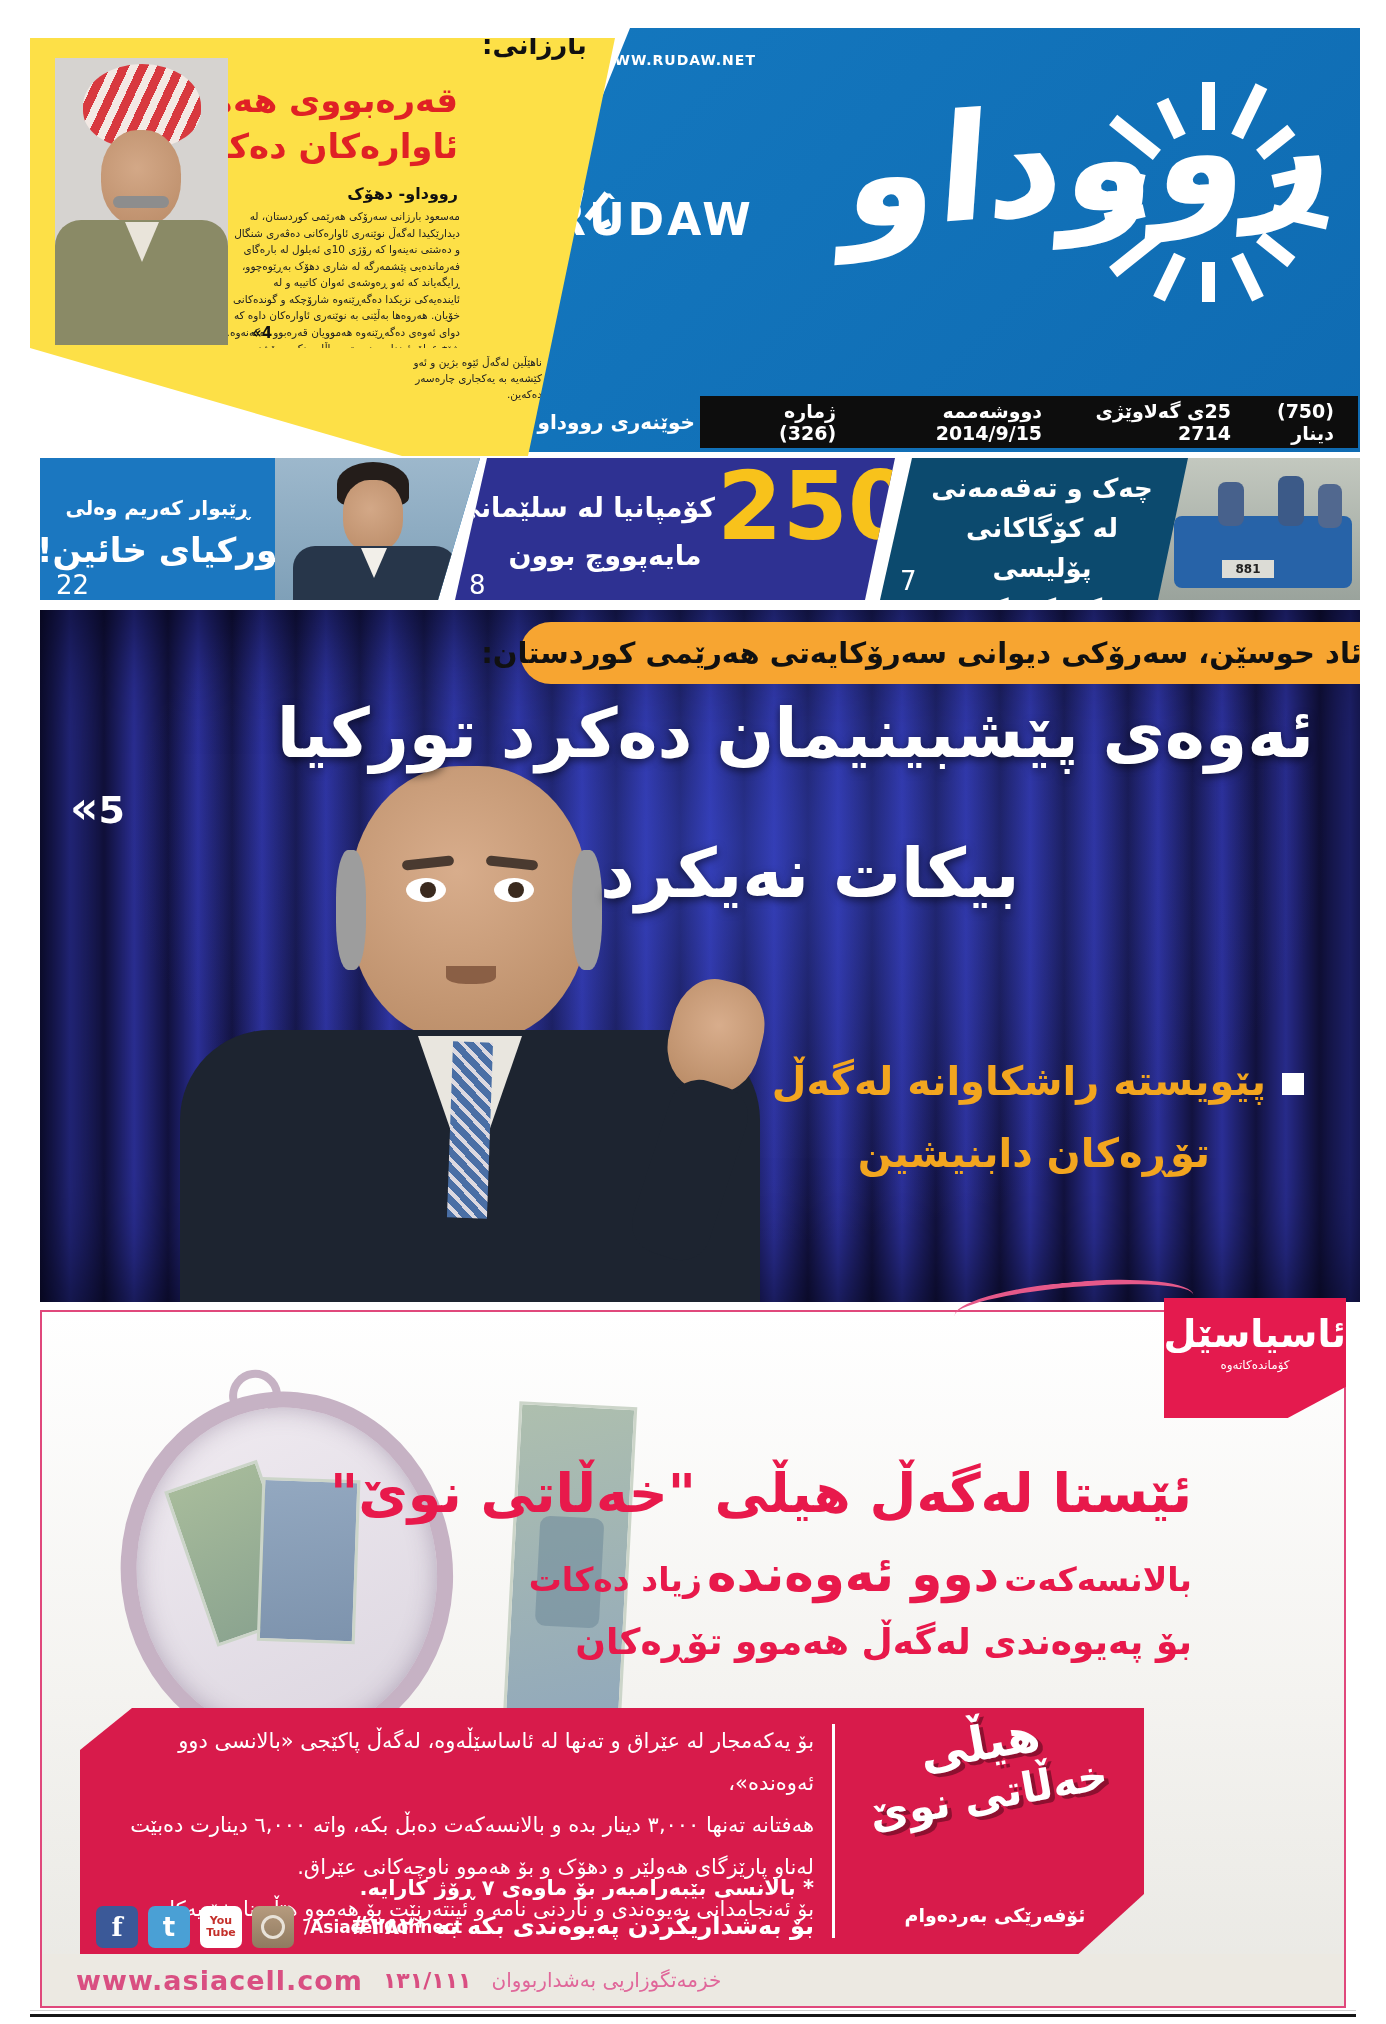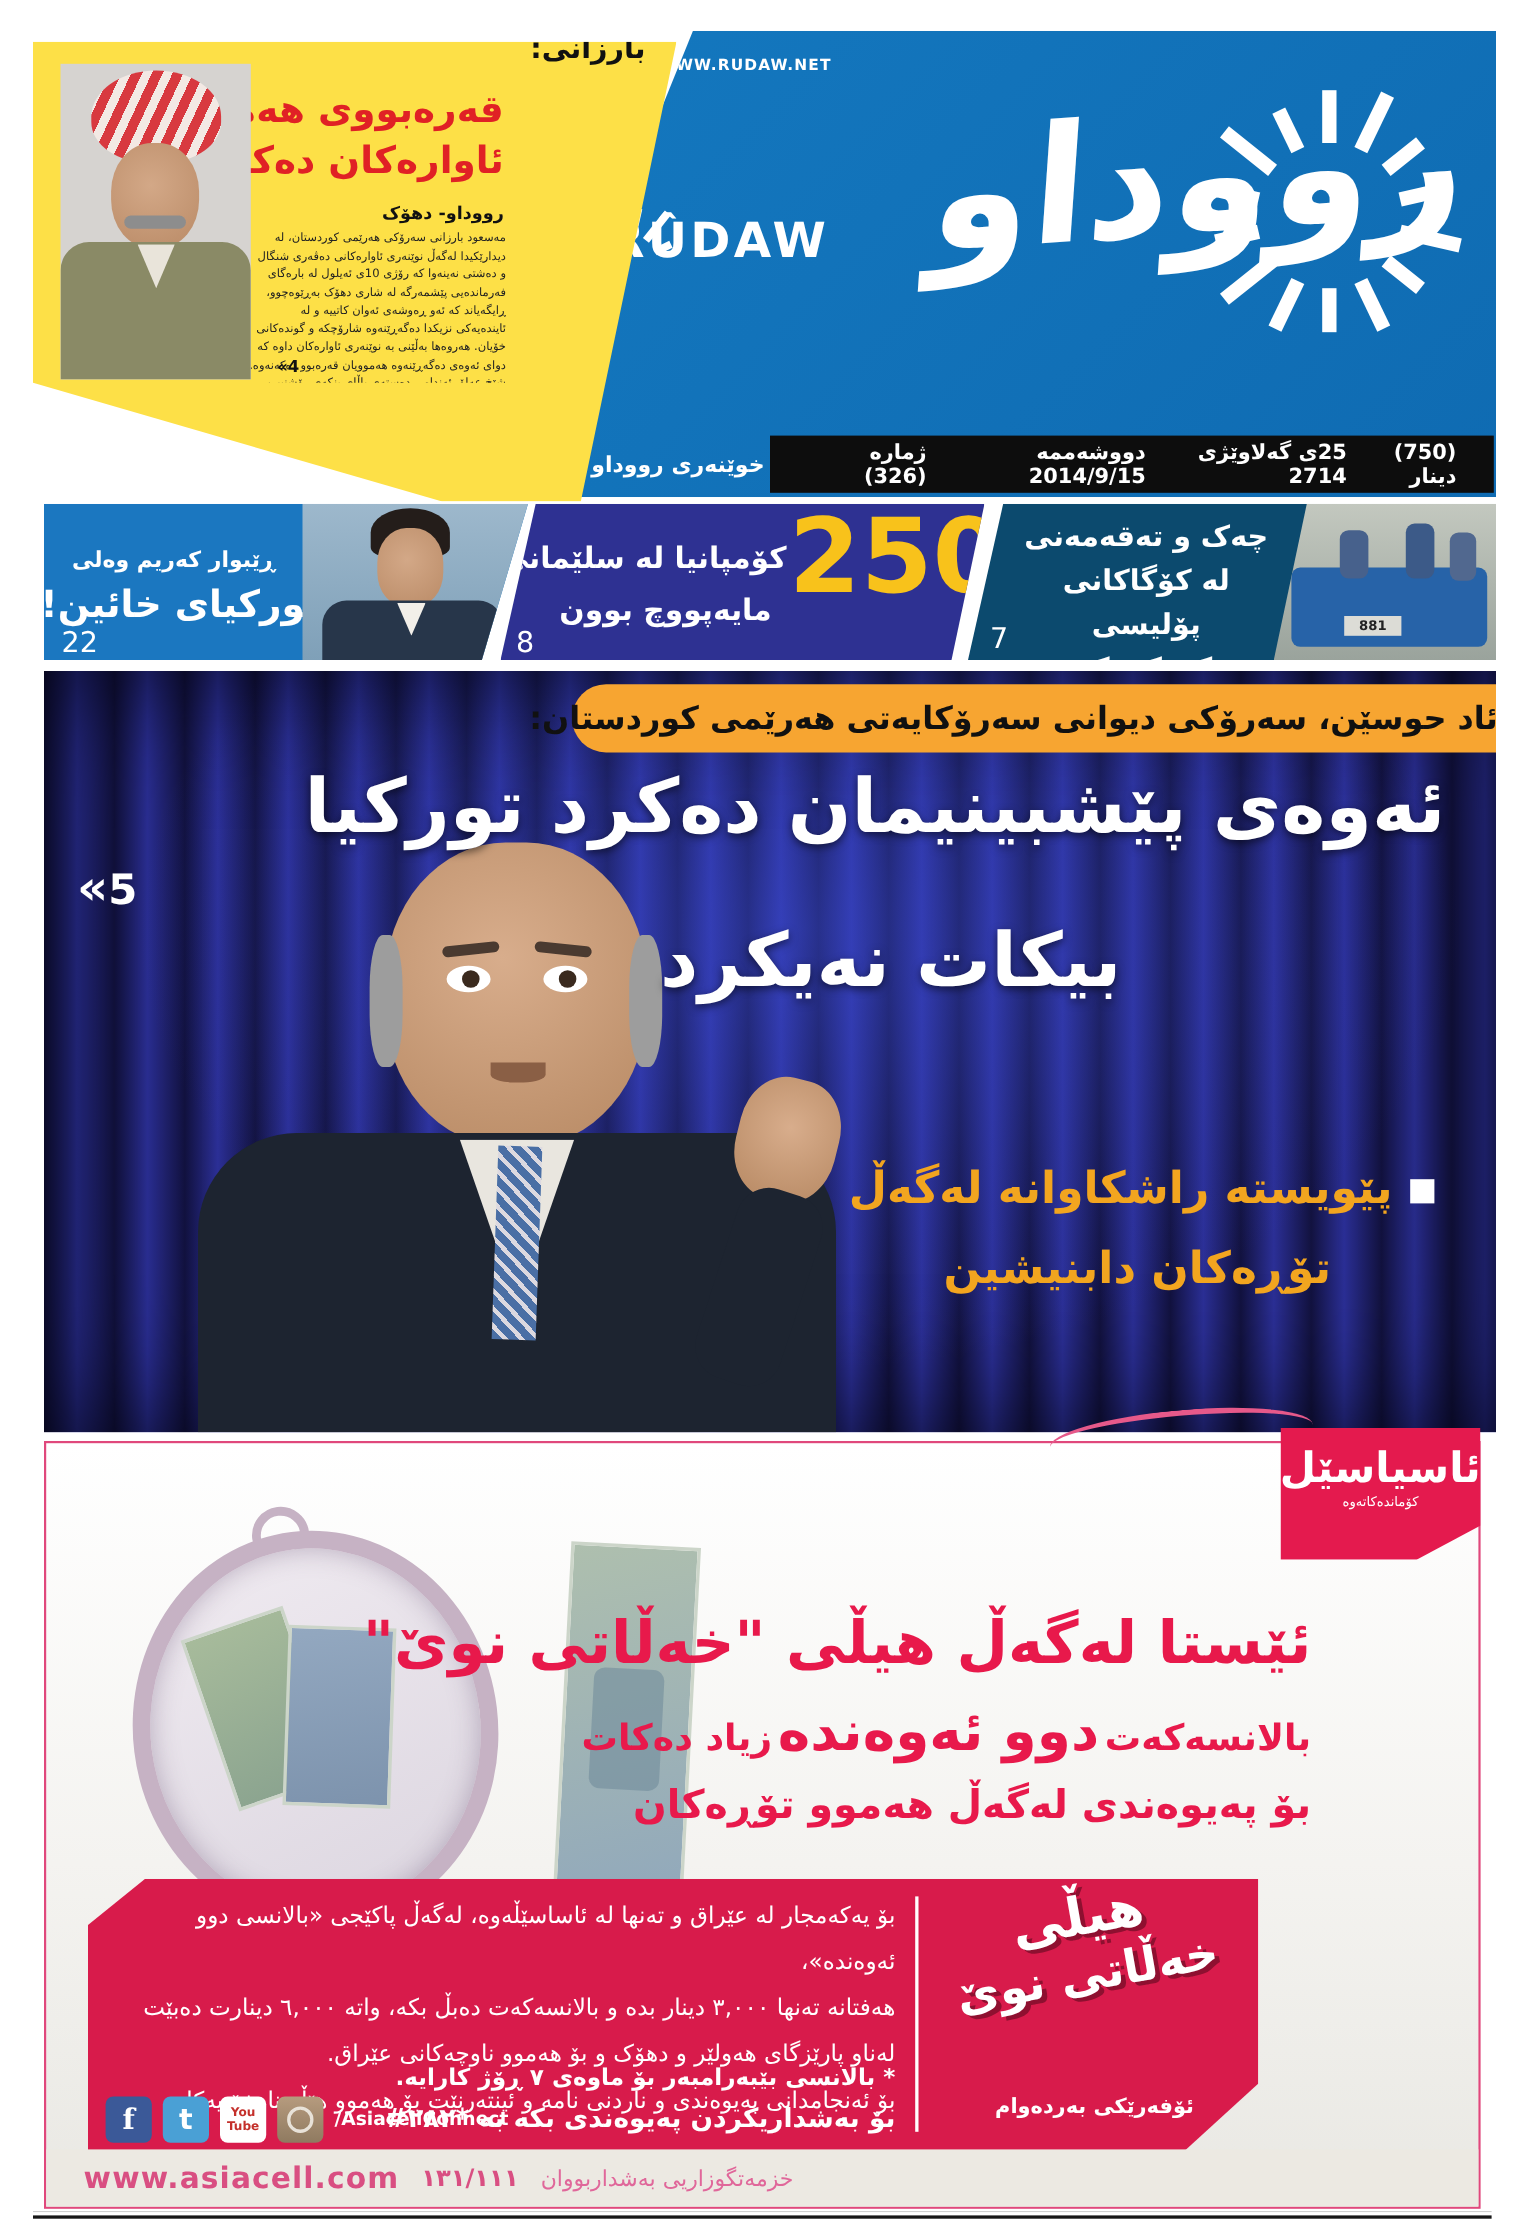--- a/index.html
+++ b/index.html
@@ -24,21 +24,21 @@
   .blue-head{left:448px;top:28px;width:912px;height:424px;
     background:linear-gradient(135deg,#1478bf,#0f6bb2);
     clip-path:polygon(182px 0,912px 0,912px 424px,10px 424px);}
   .site-url{left:150px;top:24px;color:#fff;font-size:14px;font-weight:bold;letter-spacing:1px;}
   .wordmark{left:398px;top:58px;font-size:148px;font-weight:bold;color:#fff;line-height:1;
     transform:rotate(-4deg) skewX(-8deg);z-index:3;}
   .latin-mark{left:104px;top:166px;font-size:44px;font-weight:bold;color:#fff;letter-spacing:3px;z-index:3;}
   .sunburst{width:0;height:0;}
   .slogan{left:32px;top:382px;width:215px;color:#fff;font-size:20px;font-weight:bold;text-align:center;}
   .date-box{left:252px;top:368px;width:658px;height:52px;background:#0d0d0d;color:#fff;
-    display:flex;align-items:center;justify-content:space-between;padding:0 34px;box-sizing:border-box;}
+    display:flex;align-items:center;justify-content:space-between;padding:0 24px;box-sizing:border-box;}
   .date-box span{font-size:19px;font-weight:bold;}
 
   
   .ph{overflow:hidden;}
   .barzani{left:25px;top:30px;width:173px;height:287px;background:#d6d3d0;}
   .turban{left:28px;top:6px;width:118px;height:84px;border-radius:52% 52% 46% 46%;
     background:repeating-linear-gradient(115deg,#d8393f 0 9px,#f3e9e4 9px 17px);}
   .face{background:radial-gradient(circle at 45% 40%,#d3a887,#b98a66);}
   .suit{background:#27364a;}
 
@@ -146,20 +146,21 @@
     <div class="abs red-head rtl nowrap" style="top:52px;">قەرەبووی هەموو</div>
     <div class="abs red-head rtl nowrap" style="top:98px;">ئاوارەکان دەکەینەوە</div>
     <div class="abs byline rtl">رووداو- دهۆک</div>
     <div class="abs lead-body rtl">
       <span>مەسعود بارزانی سەرۆکی هەرێمی کوردستان، لە دیدارێکیدا لەگەڵ نوێنەری ئاوارەکانی دەڤەری شنگال و دەشتی نەینەوا کە رۆژی 10ی ئەیلول لە بارەگای فەرماندەیی پێشمەرگە لە شاری دهۆک بەڕێوەچوو، ڕایگەیاند کە ئەو ڕەوشەی ئەوان کاتییە و لە ئایندەیەکی نزیکدا دەگەڕێنەوە شارۆچکە و گوندەکانی خۆیان. هەروەها بەڵێنی بە نوێنەری ئاوارەکان داوە کە دوای ئەوەی دەگەڕێنەوە هەموویان قەرەبوو دەکەنەوە.</span>
       <span>شێخ عەلۆ، ئەندامی دەستەی باڵای بنکەی رۆشنبیریی لاڵش کە یەکێک بوو لەوانەی ئامادەی کۆبوونەوەکە بوو، دەڵێت بارزانی گوتی ئەو عەرەبانەی ساڵەهای ساڵ لەگەڵیان ژیاون و خیانەتیان لێکردوون</span>
     </div>
     <div class="abs lead-marker">
       <span>«</span><span>4</span>
     </div>
+    <div class="abs lead-wedge rtl">ناهێڵین لەگەڵ ئێوە بژین و ئەو کێشەیە بە یەکجاری چارەسەر دەکەین.</div>
 
     <div class="abs ph barzani">
       <div class="abs turban"></div>
       <div class="abs face" style="left:46px;top:72px;width:80px;height:96px;border-radius:46%;"></div>
       <div class="abs" style="left:58px;top:138px;width:56px;height:12px;background:#8d8d8d;border-radius:6px;"></div>
       <div class="abs" style="left:0;top:162px;width:173px;height:125px;background:#8a8a66;border-radius:26px 26px 0 0;"></div>
       <div class="abs" style="left:70px;top:164px;width:34px;height:40px;background:#e9e4da;clip-path:polygon(0 0,100% 0,50% 100%);"></div>
     </div>
   </div>
 

